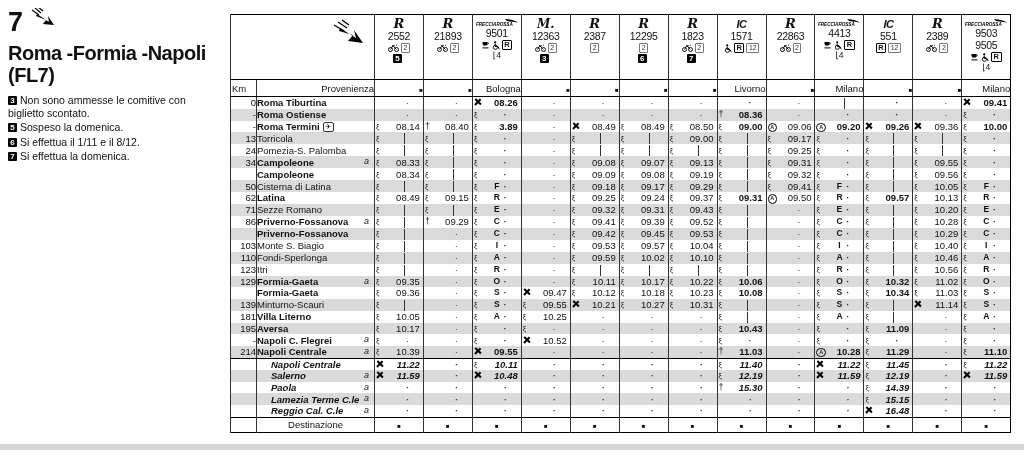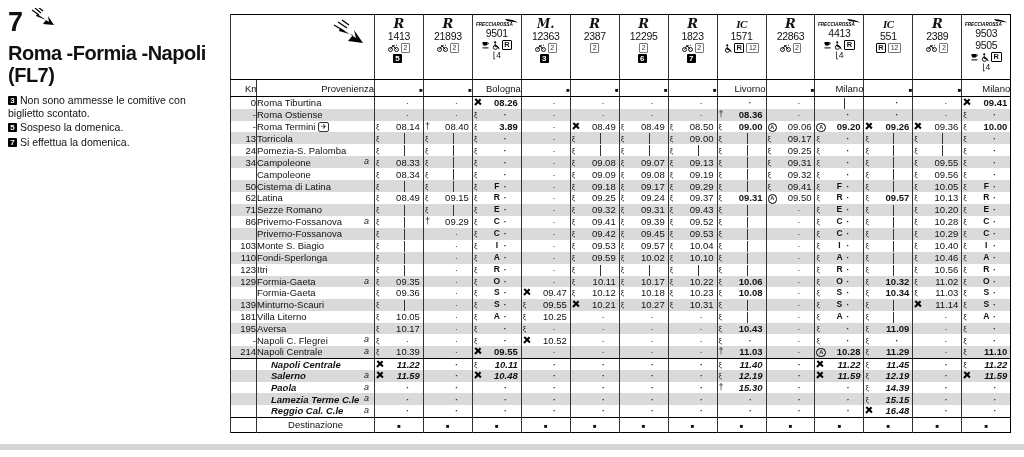--- a/index.html
+++ b/index.html
@@ -24,42 +24,42 @@
   tr.prov td{border-bottom:1px solid #000;height:16px;font-size:9.5px;text-align:right;background:#fff;}
   tr.data{height:11.6px;}
   tr.data td{height:11.6px;font-size:9.5px;line-height:11px;}
   tr.gray td{background:#dadada;}
   tr.white td{background:#fff;}
   tr.cutafter td{border-bottom:1.4px solid #000;}
   tr.dest td{border-top:1px solid #000;height:14px;font-size:9.5px;text-align:center;background:#fff;}
   td.kmcol{text-align:right;padding-right:2px;font-size:9.5px;}
   td.namecol{border-left:1px solid #333;padding-left:2px;position:relative;}
   .stname{display:inline-block;}
-  .bold .stname{font-weight:normal;}
+  .bold .stname{font-weight:bold;}
   .conn td.namecol{padding-left:14px;}
   .conn .stname{font-weight:bold;font-style:italic;}
   .amark{position:absolute;right:5px;top:0;font-style:italic;font-size:9px;}
   .airbox{display:inline-block;border:0.8px solid #333;border-radius:2px;font-size:7px;
           line-height:8px;width:9px;text-align:center;vertical-align:1px;margin-left:3px;}
   .provlabel,.destlabel{text-align:right;padding-right:4px;font-size:10px;}
   
   .c{display:flex;align-items:center;height:100%;position:relative;}
   .cs{width:8px;flex:none;font-size:7.5px;color:#222;text-align:left;padding-left:1px;}
   .mid{position:absolute;left:50%;transform:translateX(-50%);font-weight:bold;font-size:8.5px;}
   .main{margin-left:auto;padding-right:3px;}
   .main.dot{padding-right:14px;color:#333;}
   .main.vb{padding-right:18px;}
   .vbar{display:inline-block;width:1px;height:11px;background:#333;vertical-align:middle;}
   tr .principal .main{font-weight:bold;}
   tr.conn .main{font-weight:bold;font-style:italic;}
   .sq{font-size:6px;}
   
   .hstack{display:flex;flex-direction:column;align-items:center;gap:1px;padding-top:3px;}
   .logoR{font-family:"DejaVu Serif",serif;font-style:italic;font-weight:bold;font-size:13px;line-height:12px;}
-  .logoIC{font-family:Liberation Serif, serif;font-style:italic;font-weight:bold;font-size:11px;line-height:12px;letter-spacing:-0.5px;}
+  .logoIC{font-family:Liberation Sans, sans-serif;font-style:italic;font-weight:bold;font-size:11px;line-height:12px;letter-spacing:-0.5px;}
   .logoM{font-family:"DejaVu Serif",serif;font-style:italic;font-weight:bold;font-size:12px;line-height:12px;}
   .trno{font-size:10.5px;line-height:11px;letter-spacing:-0.3px;}
   .icorow{display:flex;align-items:center;gap:2px;height:10px;}
   .bx{display:inline-block;border:0.8px solid #777;color:#333;font-size:7px;line-height:7.5px;
       padding:0 1.5px;border-radius:1px;}
   .bxR{display:inline-block;border:1px solid #000;font-weight:bold;font-size:7.5px;line-height:8px;
       padding:0 1.5px;border-radius:1px;}
   .l4{font-size:8.5px;line-height:9px;}
   .xh{display:inline-block;width:7px;height:7px;position:relative;flex:none;}
   .xh::before,.xh::after{content:"";position:absolute;left:3px;top:0;width:1.5px;height:7.5px;background:#000;}
@@ -89,20 +89,21 @@
         </svg>
       </span>
     </div>
     <div class="route-title">
       <div>Roma -Formia -Napoli</div>
       <div>(FL7)</div>
     </div>
     <div class="notes">
       <div class="note"><span class="nbox">3</span><span>Non sono ammesse le comitive con biglietto scontato.</span></div>
       <div class="note"><span class="nbox">5</span><span>Sospeso la domenica.</span></div>
+      <div class="note"><span class="nbox">6</span><span>Si effettua il 1/11 e il 8/12.</span></div>
       <div class="note"><span class="nbox">7</span><span>Si effettua la domenica.</span></div>
     </div>
   </div>
 
   <div class="ttwrap">
     <table class="tt" id="tt">
         <colgroup>
           <col style="width:26px">
           <col style="width:118px">
           <col style="width:48.9px">
@@ -125,21 +126,21 @@
                 <g stroke="#000" stroke-width="1.4">
                   <line x1="4" y1="6" x2="14" y2="12"></line>
                   <line x1="8" y1="3" x2="17" y2="9"></line>
                   <line x1="12" y1="1" x2="19" y2="6"></line>
                 </g>
                 <path d="M10 9 L26 19 L24 11 L33 24 L18 22 L23 16 L9 12 Z" fill="#000"></path>
               </svg></td>
             <td>
               <div class="hstack">
                 <span class="logoR">R</span>
-                <span class="trno">1413</span>
+                <span class="trno">2552</span>
                 <span class="icorow">
                   <svg width="11" height="8" viewBox="0 0 11 8">
                     <circle cx="2.5" cy="5.5" r="2" fill="none" stroke="#000" stroke-width="0.9"></circle>
                     <circle cx="8.5" cy="5.5" r="2" fill="none" stroke="#000" stroke-width="0.9"></circle>
                     <path d="M2.5 5.5 L4.8 1.8 L8.5 5.5 M4 1.8 h3 M8 1.2 l0.9 0" fill="none" stroke="#000" stroke-width="0.9"></path>
                   </svg>
                   <span class="bx">2</span>
                 </span>
                 <span class="nbox">5</span>
               </div>
@@ -325,21 +326,21 @@
                     <path d="M3.2 2.6 v3 h2.8 l1.2 2.6" fill="none" stroke="#000" stroke-width="1"></path>
                     <circle cx="3.4" cy="6.3" r="2.1" fill="none" stroke="#000" stroke-width="0.9"></circle>
                   </svg>
                   <span class="bxR">R</span>
                 </span>
                 <span class="l4">⌊4</span>
               </div>
             </td>
           </tr>
           <tr class="prov">
-            <td class="kmcol" style="text-align:left;padding-left:14px">Km</td>
+            <td class="kmcol" style="text-align:left;padding-left:1px">Km</td>
             <td class="namecol provlabel">Provenienza</td>
             <td><span class="sq">■</span></td>
             <td><span class="sq">■</span></td>
             <td>Bologna</td>
             <td><span class="sq">■</span></td>
             <td><span class="sq">■</span></td>
             <td><span class="sq">■</span></td>
             <td><span class="sq">■</span></td>
             <td>Livorno</td>
             <td><span class="sq">■</span></td>

